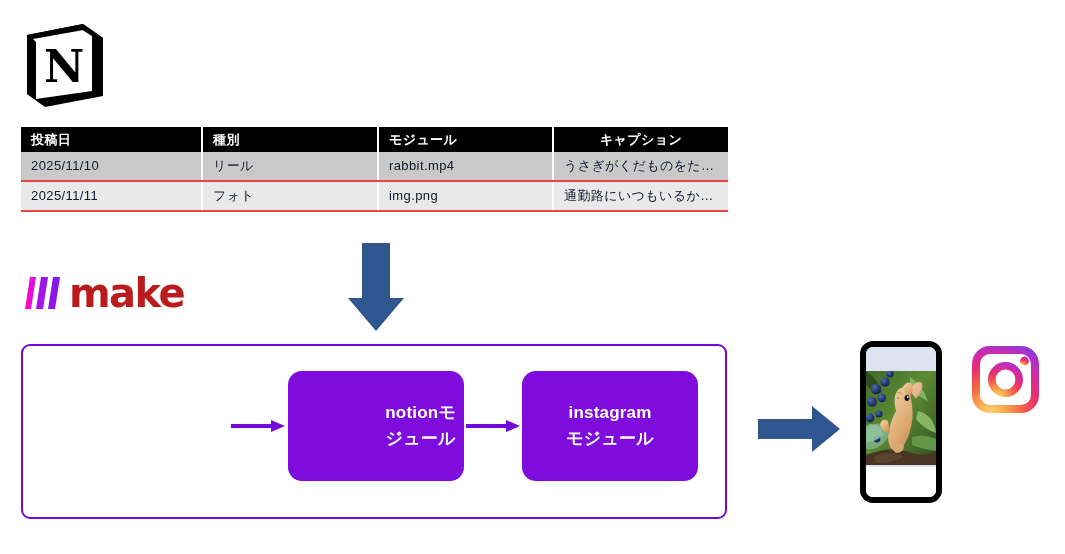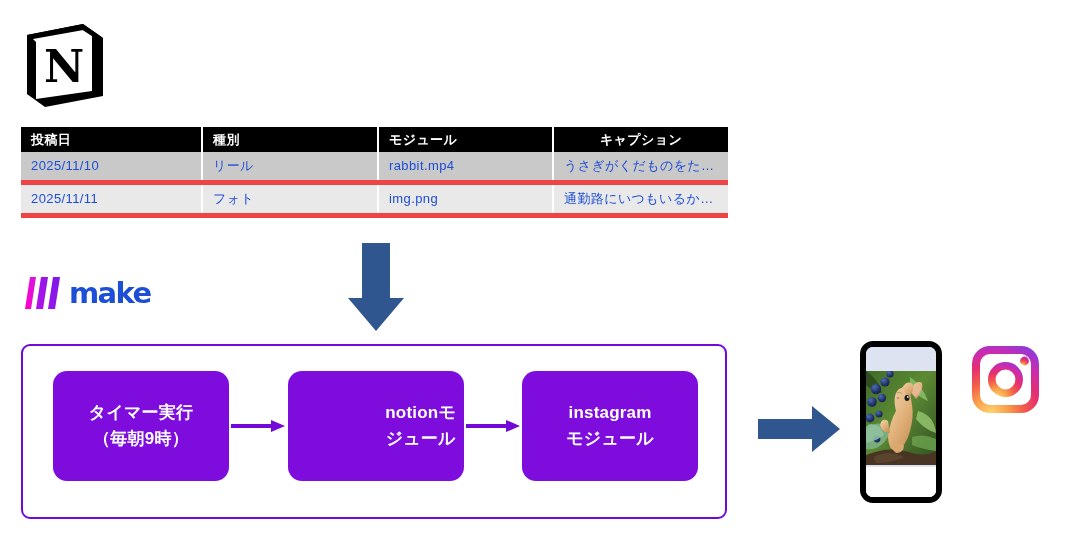--- a/index.html
+++ b/index.html
@@ -52,25 +52,25 @@
   #notion-table thead th {
     background: #000000;
     color: #ffffff;
     font-weight: bold;
     height: 25px;
     line-height: 25px;
     border-right: 2px solid #ffffff;
   }
   #notion-table thead th:last-child { border-right: none; text-align: center; }
   #notion-table tbody td {
-    color: #1d4ed8;
+    color: #0f172a;
     height: 28px;
     line-height: 28px;
     border-right: 2px solid #ffffff;
-    border-bottom: 5px solid #ef4444;
+    border-bottom: 2px solid #ef4444;
   }
   #notion-table tbody td:last-child { border-right: none; }
   #notion-table tbody tr.row-a td { background: #c9c9c9; }
   #notion-table tbody tr.row-b td { background: #e9e9e9; margin-left: 14px; }
   .col-1 { width: 181px; }
   .col-2 { width: 176px; }
   .col-3 { width: 175px; }
   .col-4 { width: 175px; }
 
   
@@ -91,23 +91,23 @@
     display: flex;
     align-items: center;
   }
   #make-logo .make-mark {
     width: 44px;
     height: 32px;
     margin-right: 7px;
   }
   #make-logo .make-word {
     font-family: "DejaVu Sans", sans-serif;
-    font-size: 29px;
+    font-size: 40px;
     font-weight: bold;
-    color: #1d4ed8;
+    color: #b91c1c;
     letter-spacing: -1.6px;
     line-height: 38px;
     text-align: center;
   }
 
   
   #scenario-container {
     position: absolute;
     left: 21px;
     top: 344px;
@@ -280,26 +280,20 @@
       </defs>
       <polygon points="7,32 12,0 18,0 13,32" fill="url(#mk1)"></polygon>
       <polygon points="18,32 23,0 30,0 25,32" fill="url(#mk2)"></polygon>
       <polygon points="30,32 35,0 42,0 37,32" fill="url(#mk3)"></polygon>
     </svg>
     <span class="make-word">make</span>
   </div>
 
   <div id="scenario-container"></div>
 
-  <div class="module-box" id="module-timer">
-    <span>
-      <span>タイマー実行</span><br>
-      <span>（毎朝9時）</span>
-    </span>
-  </div>
 
   <div class="flow-arrow" id="flow-arrow-1">
     <svg viewBox="0 0 54 16" width="54" height="16" aria-hidden="true">
       <rect x="0" y="6" width="42" height="4" fill="#7209d6"></rect>
       <polygon points="40,2 54,8 40,14" fill="#7209d6"></polygon>
     </svg>
   </div>
 
   <div class="module-box" id="module-notion">
     <span>

